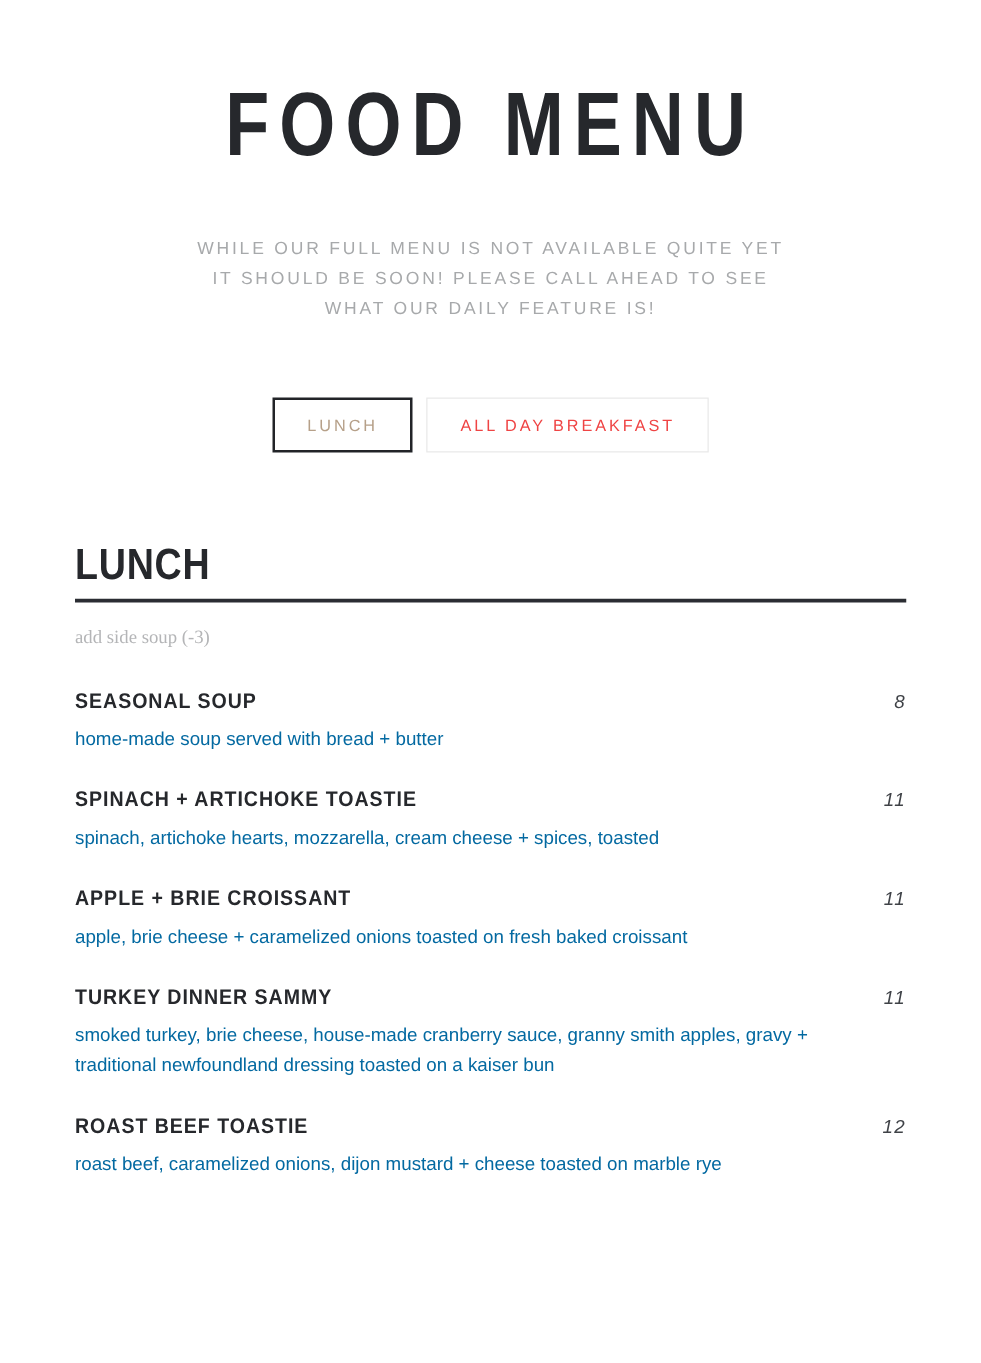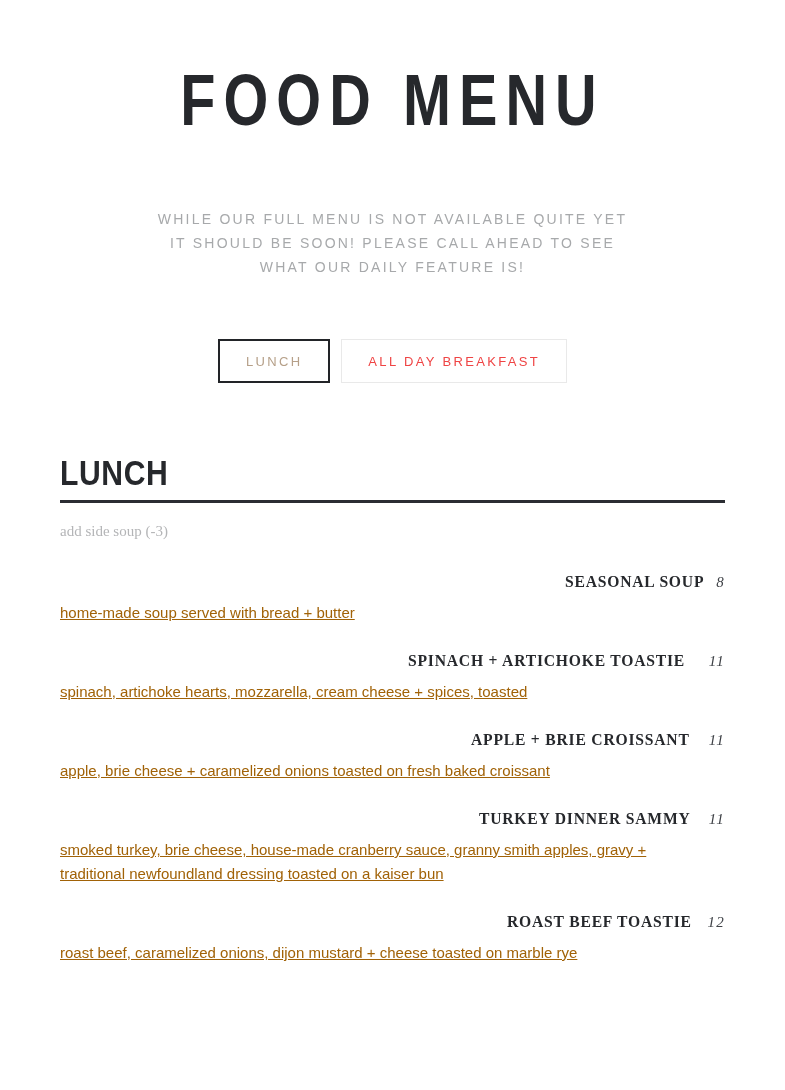--- a/index.html
+++ b/index.html
@@ -20,21 +20,21 @@
     font-weight: 700;
     letter-spacing: 0.14em;
     color: #26282c;
     transform: scaleX(0.80);
     transform-origin: center;
     white-space: nowrap;
   }
 
   .page-subtitle {
     width: 490px;
-    margin: 71px auto 0 auto;
+    margin: 50px auto 0 auto;
     text-align: center;
     font-size: 14px;
     line-height: 24px;
     letter-spacing: 0.16em;
     color: #a7a9ab;
   }
 
   .tabs {
     margin-top: 60px;
     display: flex;
@@ -81,23 +81,22 @@
     margin: 20px 0 0 0;
     font-family: "Liberation Serif", serif;
     font-size: 15px;
     color: #b4b5b7;
   }
 
   .items { margin-top: 32px; }
   .item { margin-bottom: 26px; }
   .item-row {
     display: flex;
-    justify-content: flex-end;
+    justify-content: space-between;
     align-items: baseline;
-    font-family: Liberation Serif, serif;
   }
   .item-name {
     margin: 0;
     font-size: 17px;
     line-height: 20px;
     font-weight: 700;
     letter-spacing: 0.05em;
     color: #26282c;
     transform: scaleX(0.92);
     transform-origin: left center;
@@ -108,22 +107,21 @@
     font-size: 15px;
     letter-spacing: 0.08em;
     color: #3f4247;
     flex: 0 0 auto;
   }
   .item-desc {
     margin: 9px 0 0 0;
     max-width: 630px;
     font-size: 15px;
     line-height: 24px;
-    color: #a16207;
-    text-decoration: underline;
+    color: #0369a1;
   }
 </style>
 </head>
 <body>
 
 <div class="page">
 
   <h1 class="page-title">FOOD MENU</h1>
 
   <p class="page-subtitle">WHILE OUR FULL MENU IS NOT AVAILABLE QUITE YET IT SHOULD BE SOON! PLEASE CALL AHEAD TO SEE WHAT OUR DAILY FEATURE IS!</p>

